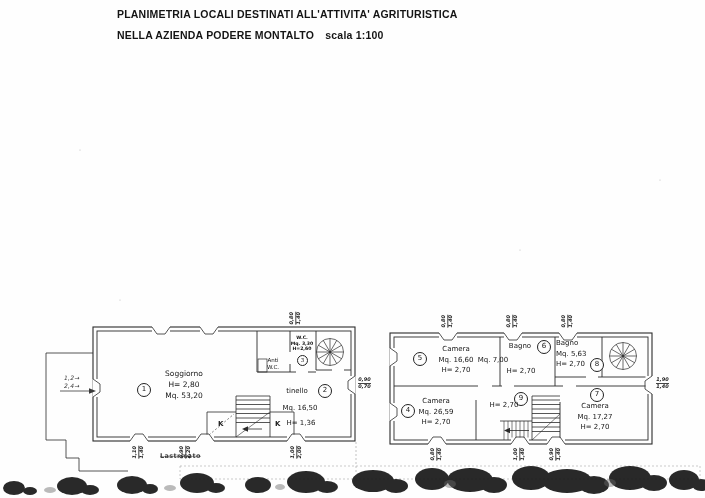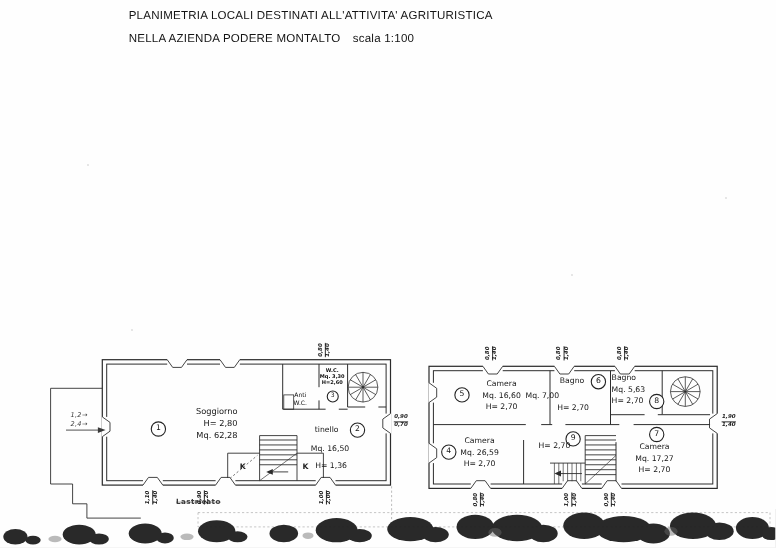--- a/index.html
+++ b/index.html
@@ -2,25 +2,25 @@
 <html><head>
 <meta charset="utf-8">
 <style>
   html,body{margin:0;padding:0;background:#e8e8e8;}
   #canvas{
     position:relative;width:705px;height:498px;background:#fefefe;
     font-family:"DejaVu Sans",sans-serif;color:#1c1c1c;overflow:hidden;
   }
   .abs{position:absolute;}
   .title{
-    font-family:"Liberation Sans",sans-serif;font-weight:normal;
+    font-family:"Liberation Sans",sans-serif;font-weight:bold;
     font-size:10.5px;letter-spacing:.2px;color:#141414;white-space:nowrap;
   }
   .rlabel{font-size:7px;line-height:10.5px;text-align:center;color:#161616;}
-  .rlabel.big{font-size:7.5px;line-height:11px;text-align:right;}
+  .rlabel.big{font-size:7.5px;line-height:11px;}
   .tiny{font-size:4.6px;line-height:5.6px;text-align:center;font-weight:bold;color:#101010;}
   .small6{font-size:5.5px;line-height:6.5px;text-align:center;color:#101010;}
   .circ{
     position:absolute;width:12px;height:12px;border:1px solid #222;border-radius:50%;
     font-size:7px;line-height:11.5px;text-align:center;color:#161616;background:#fefefe;
   }
   .circ.sm{width:9px;height:9px;font-size:5.5px;line-height:8.5px;}
   .klabel{font-size:7px;font-weight:bold;color:#222;}
   .hand{font-size:6px;line-height:7.5px;font-style:italic;color:#3a3a3a;letter-spacing:.3px;}
   .dim{
@@ -243,21 +243,21 @@
   <div class="abs title" style="left:117px;top:8px">PLANIMETRIA LOCALI DESTINATI ALL'ATTIVITA' AGRITURISTICA</div>
   <div class="abs title" style="left:117px;top:29px">
     <span>NELLA AZIENDA PODERE MONTALTO</span>
     <span style="margin-left:8px">scala 1:100</span>
   </div>
 
   <span class="circ" style="left:137px;top:383px">1</span>
   <div class="abs rlabel big" style="left:152px;top:368px;width:64px">
     <div>Soggiorno</div>
     <div>H= 2,80</div>
-    <div>Mq. 62,28</div>
+    <div>Mq. 53,20</div>
   </div>
 
   <div class="abs small6" style="left:259px;top:357px;width:28px">
     <div>Anti</div>
     <div>W.C.</div>
   </div>
 
   <div class="abs tiny" style="left:290px;top:335px;width:24px">
     <div>W.C.</div>
     <div>Mq. 3,30</div>

